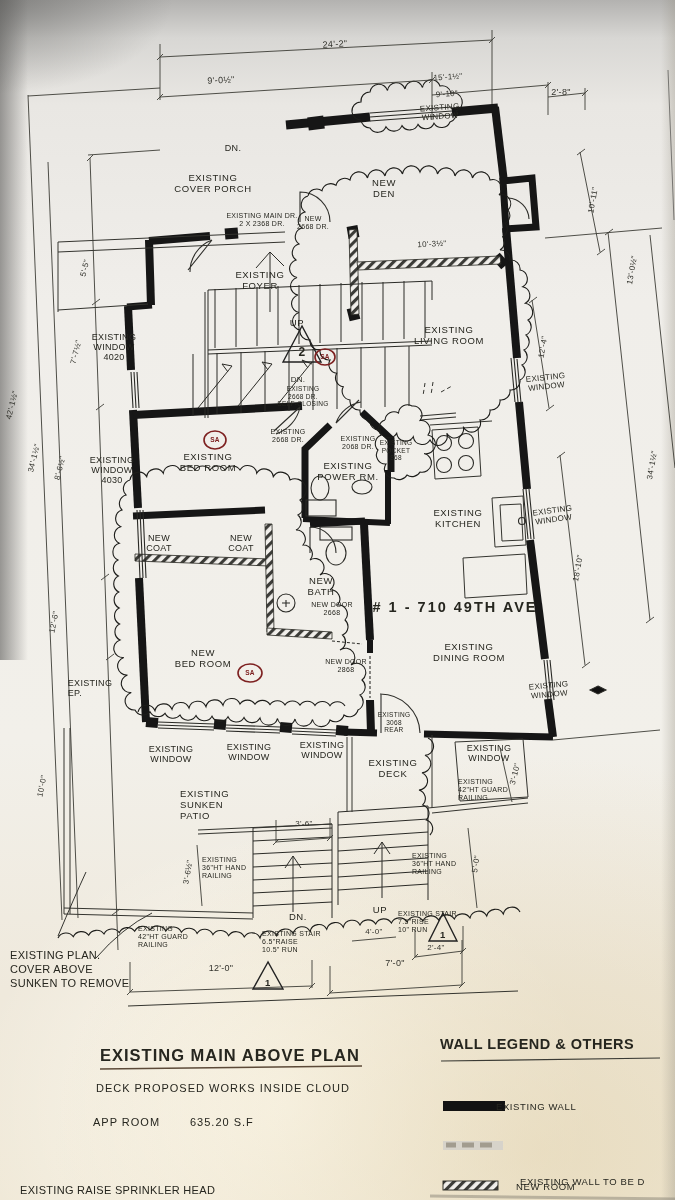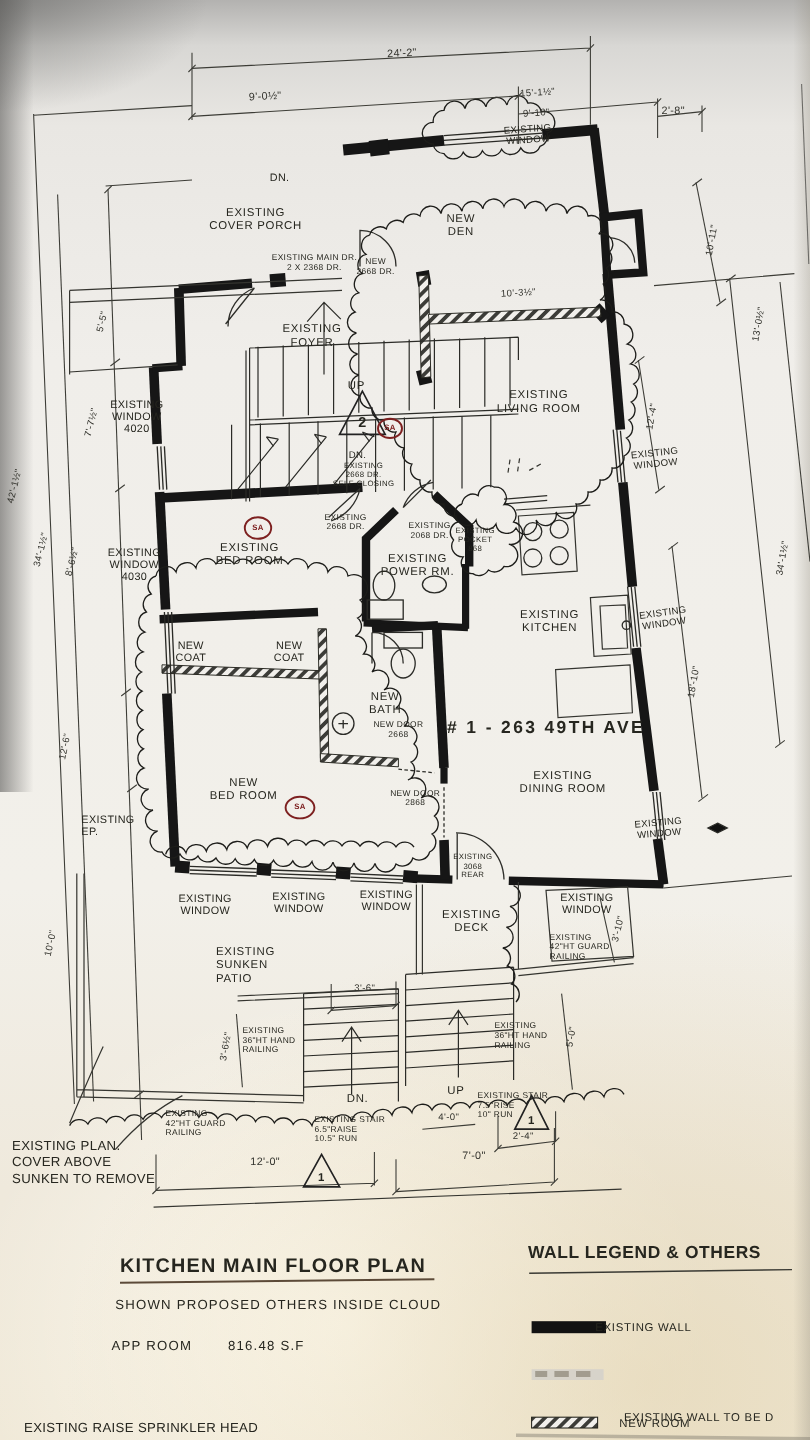--- a/index.html
+++ b/index.html
@@ -305,21 +305,21 @@
 WINDOW</div>
 
   <div class="lbl s9" style="left:159px;top:543px">NEW
 COAT</div>
   <div class="lbl s9" style="left:241px;top:543px">NEW
 COAT</div>
   <div class="lbl s10" style="left:321px;top:586px">NEW
 BATH</div>
   <div class="lbl s7" style="left:332px;top:609px">NEW DOOR
 2668</div>
-  <div class="lbl s15 b" style="left:455px;top:607px;letter-spacing:2px"># 1 - 263  49TH AVE</div>
+  <div class="lbl s15 b" style="left:455px;top:607px;letter-spacing:2px"># 1 - 710  49TH AVE</div>
   <div class="lbl s8 dim" style="left:578px;top:568px;transform:translate(-50%,-50%) rotate(-80deg)">18'-10"</div>
   <div class="lbl s8 dim" style="left:632px;top:270px;transform:translate(-50%,-50%) rotate(-80deg)">13'-0½"</div>
   <div class="lbl s8 dim" style="left:652px;top:465px;transform:translate(-50%,-50%) rotate(-80deg)">34'-1½"</div>
 
   <div class="lbl s10" style="left:203px;top:658px">NEW
 BED ROOM</div>
   <div class="lbl s6 red" style="left:250px;top:673px">SA</div>
   <div class="lbl s7" style="left:346px;top:666px">NEW DOOR
 2868</div>
   <div class="lbl s10" style="left:469px;top:652px">EXISTING
@@ -375,23 +375,23 @@
   <div class="lbl s9 dim" style="left:395px;top:963px">7'-0"</div>
   <div class="lbl s10 b" style="left:268px;top:982px">1</div>
   <div class="lbl s10 b" style="left:443px;top:934px">1</div>
   <div class="lbl s7 tl" style="left:138px;top:925px">EXISTING
 42"HT GUARD
 RAILING</div>
   <div class="lbl s11 tl" style="left:10px;top:948px;line-height:14px">EXISTING PLAN.
 COVER ABOVE
 SUNKEN TO REMOVE</div>
 
-  <div class="lbl s16 b tl" style="left:100px;top:1046px">KITCHEN MAIN FLOOR PLAN</div>
-  <div class="lbl s11 tl" style="left:96px;top:1082px;letter-spacing:1px">SHOWN PROPOSED OTHERS INSIDE CLOUD</div>
+  <div class="lbl s16 b tl" style="left:100px;top:1046px">EXISTING MAIN ABOVE PLAN</div>
+  <div class="lbl s11 tl" style="left:96px;top:1082px;letter-spacing:1px">DECK PROPOSED WORKS INSIDE CLOUD</div>
   <div class="lbl s11 tl" style="left:93px;top:1116px;letter-spacing:1px">APP ROOM</div>
-  <div class="lbl s11 tl" style="left:190px;top:1116px;letter-spacing:1px">816.48 S.F</div>
+  <div class="lbl s11 tl" style="left:190px;top:1116px;letter-spacing:1px">635.20 S.F</div>
 
   <div class="lbl s15 b tl" style="left:440px;top:1036px">WALL LEGEND &amp; OTHERS</div>
   <div class="lbl s10 tl" style="left:496px;top:1101px">EXISTING WALL</div>
   <div class="lbl s10 tl" style="left:520px;top:1176px">EXISTING WALL TO BE D</div>
   <div class="lbl s10 tl" style="left:516px;top:1181px">NEW ROOM</div>
   <div class="lbl s11 tl" style="left:20px;top:1184px">EXISTING RAISE SPRINKLER HEAD</div>
 </div>
 
 </body></html>

